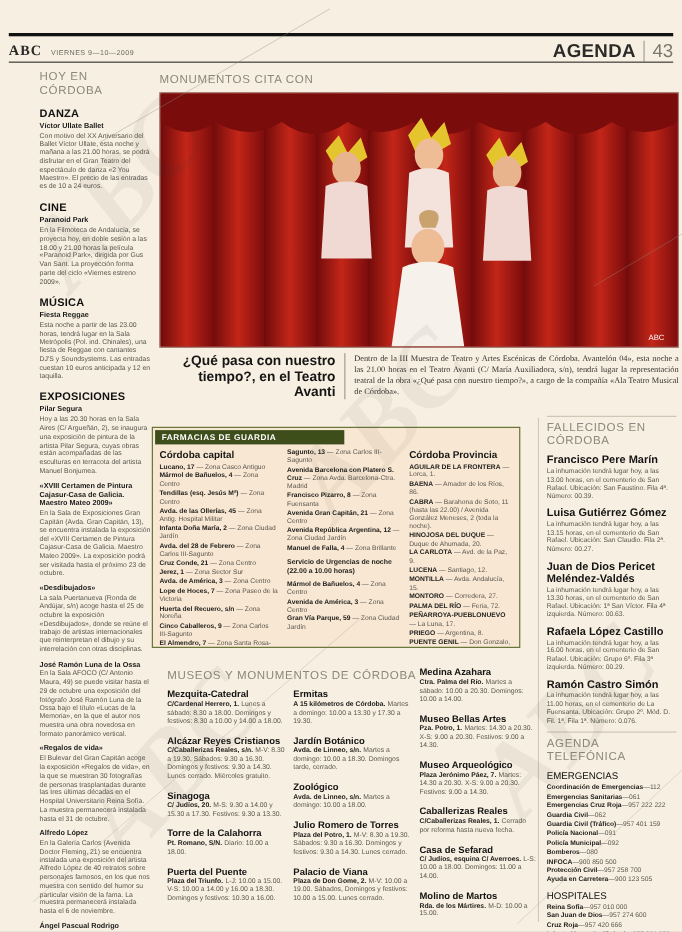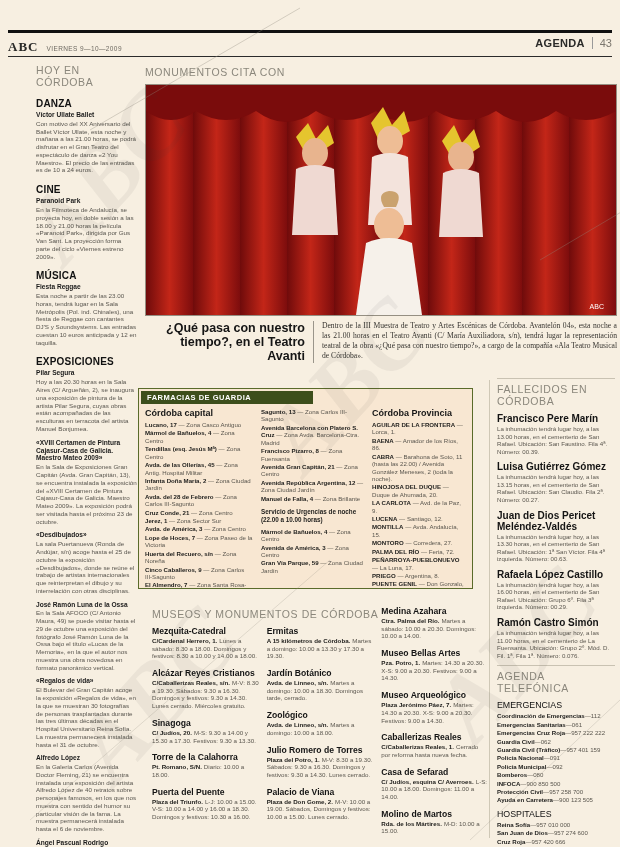--- a/index.html
+++ b/index.html
@@ -3,21 +3,21 @@
 <meta charset="utf-8">
 <style>
   html,body{margin:0;padding:0;background:#d8d2c4;}
   .page{position:relative;width:620px;height:847px;background:#f7efe1;overflow:hidden;
         font-family:"Liberation Sans",sans-serif;color:#2a2a28;}
   
   .toprule{position:absolute;left:8px;right:8px;top:30px;height:3px;background:#111;}
   .mast{position:absolute;left:8px;right:8px;top:37px;height:16px;}
   .brand{font-family:"Liberation Serif",serif;font-weight:bold;font-size:13px;letter-spacing:1px;}
   .mdate{font-size:6.5px;color:#6e6a62;margin-left:8px;letter-spacing:.4px;}
-  .mright{position:absolute;right:0;top:0;font-size:11px;}
+  .mright{position:absolute;right:0;top:0;font-size:17px;}
   .msection{font-weight:bold;letter-spacing:.3px;}
   .mpage{color:#7b776e;margin-left:7px;padding-left:7px;border-left:1px solid #999;}
   .thinrule{position:absolute;left:8px;right:8px;top:56px;height:1px;background:#2b2b2b;}
   
   .kicker{font-size:10.5px;font-weight:normal;color:#8b877c;letter-spacing:.6px;margin:0 0 6px 0;}
   .rule{height:1px;background:#c9c2b2;margin:0 0 4px 0;}
   
   .leftcol{position:absolute;left:36px;top:64px;width:101px;}
   .leftcol h2{font-size:10px;font-weight:bold;color:#111;margin:10px 0 2px 0;letter-spacing:.2px;}
   .leftcol .item{margin:0 0 6px 0;}

